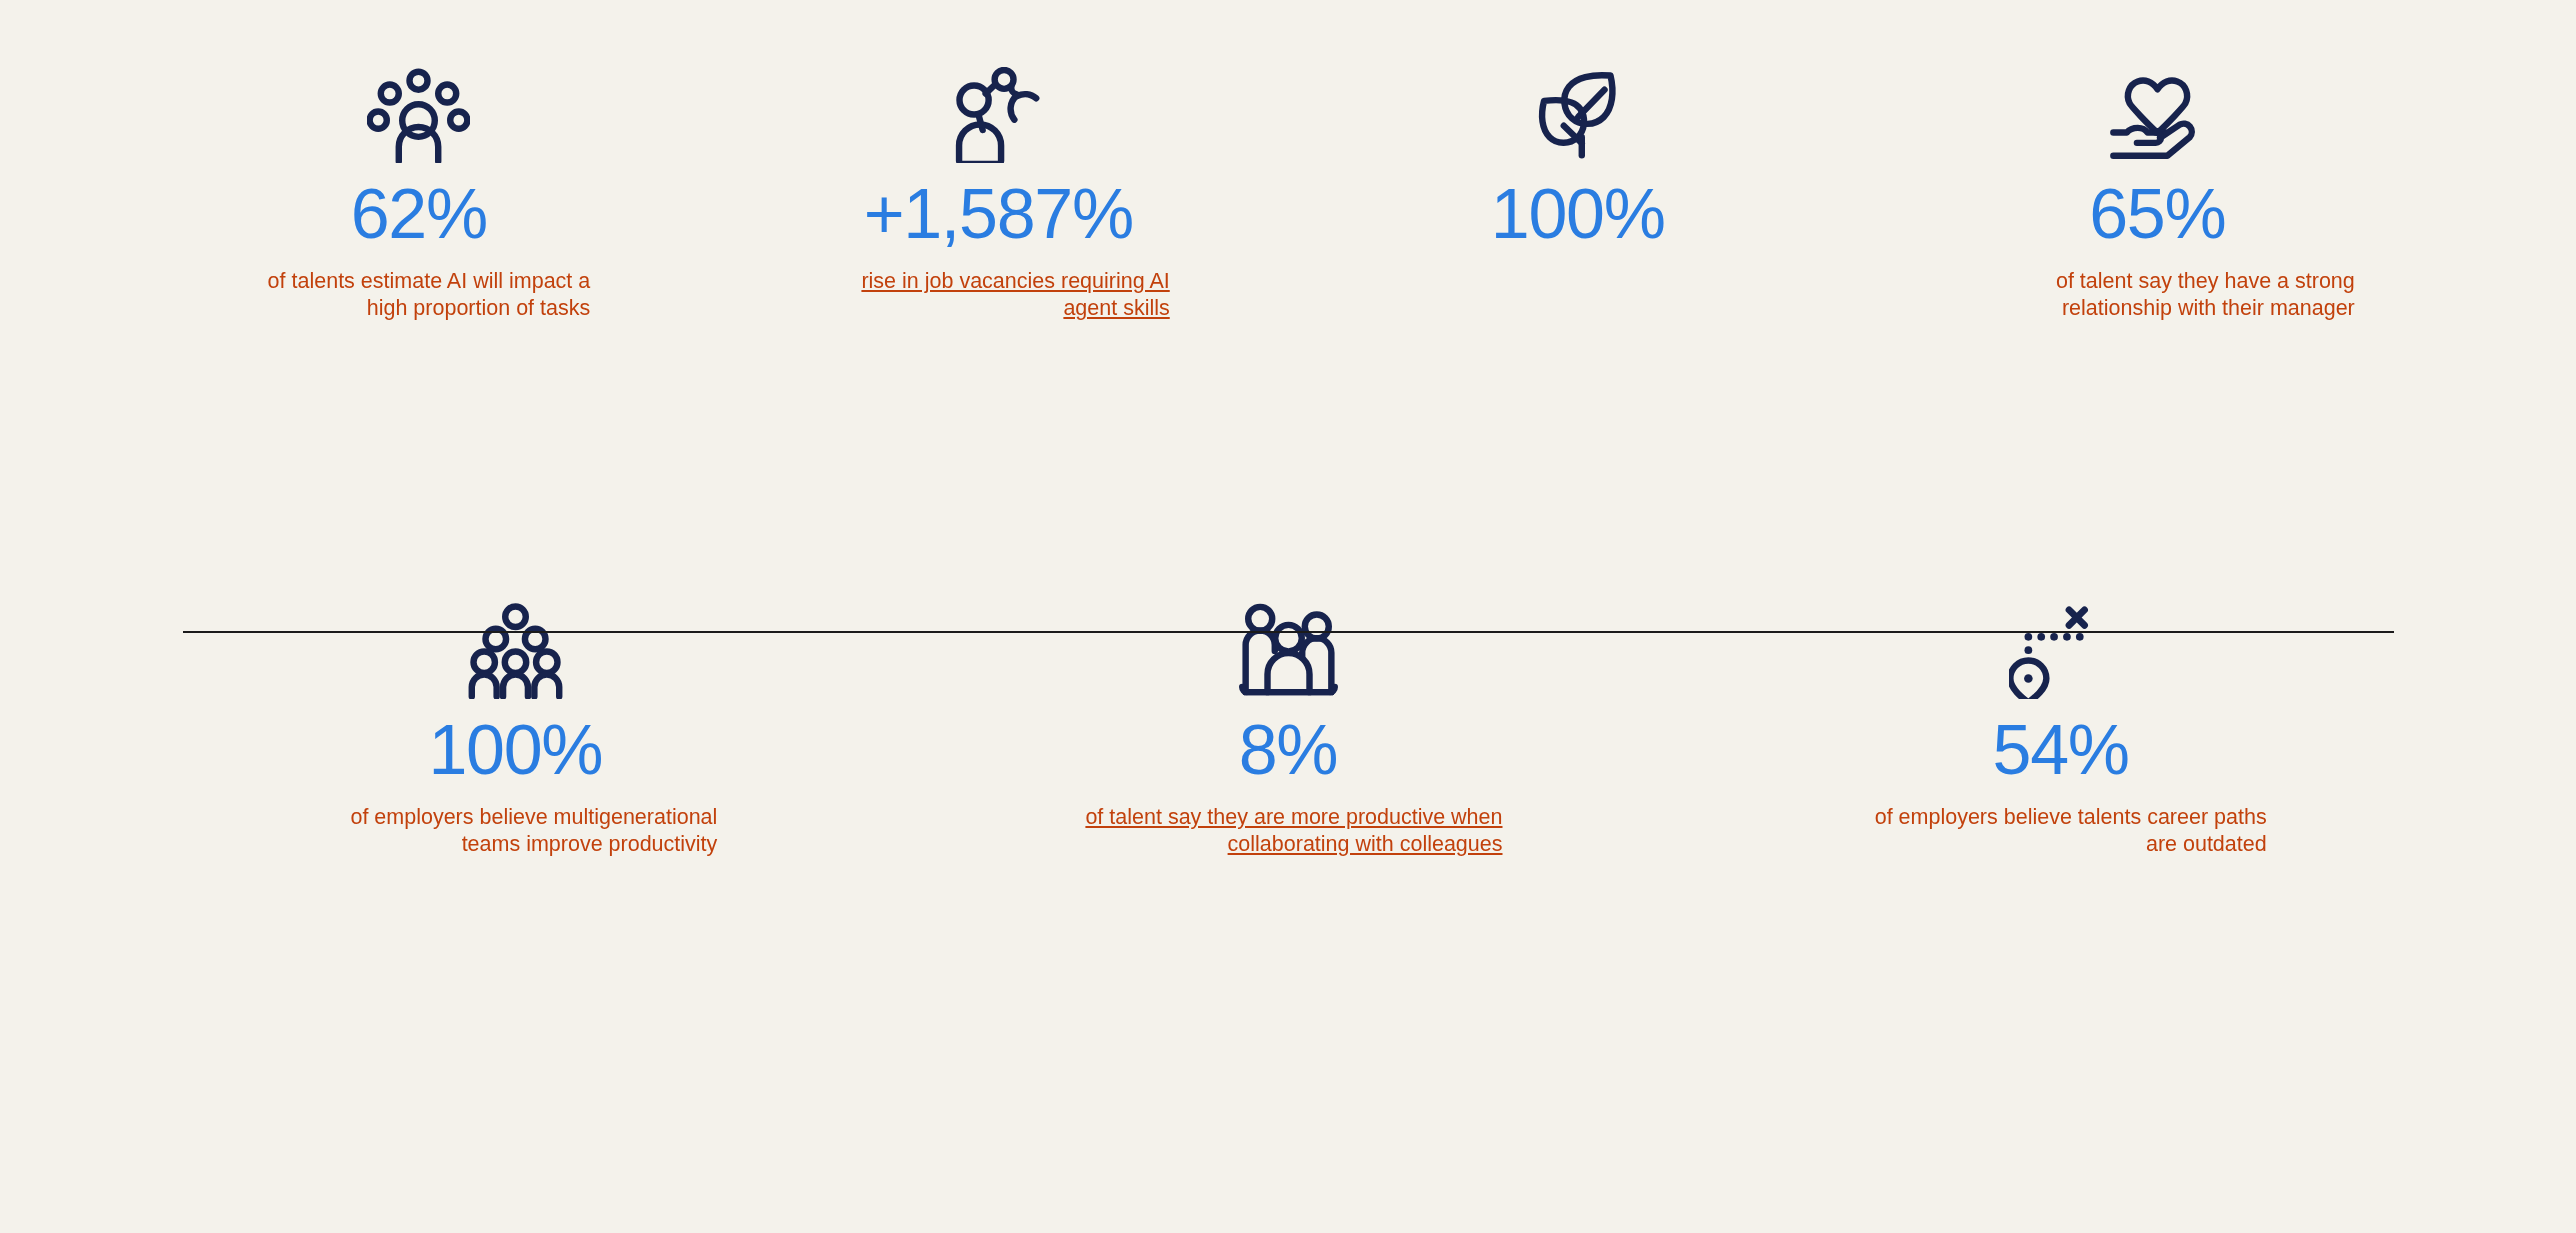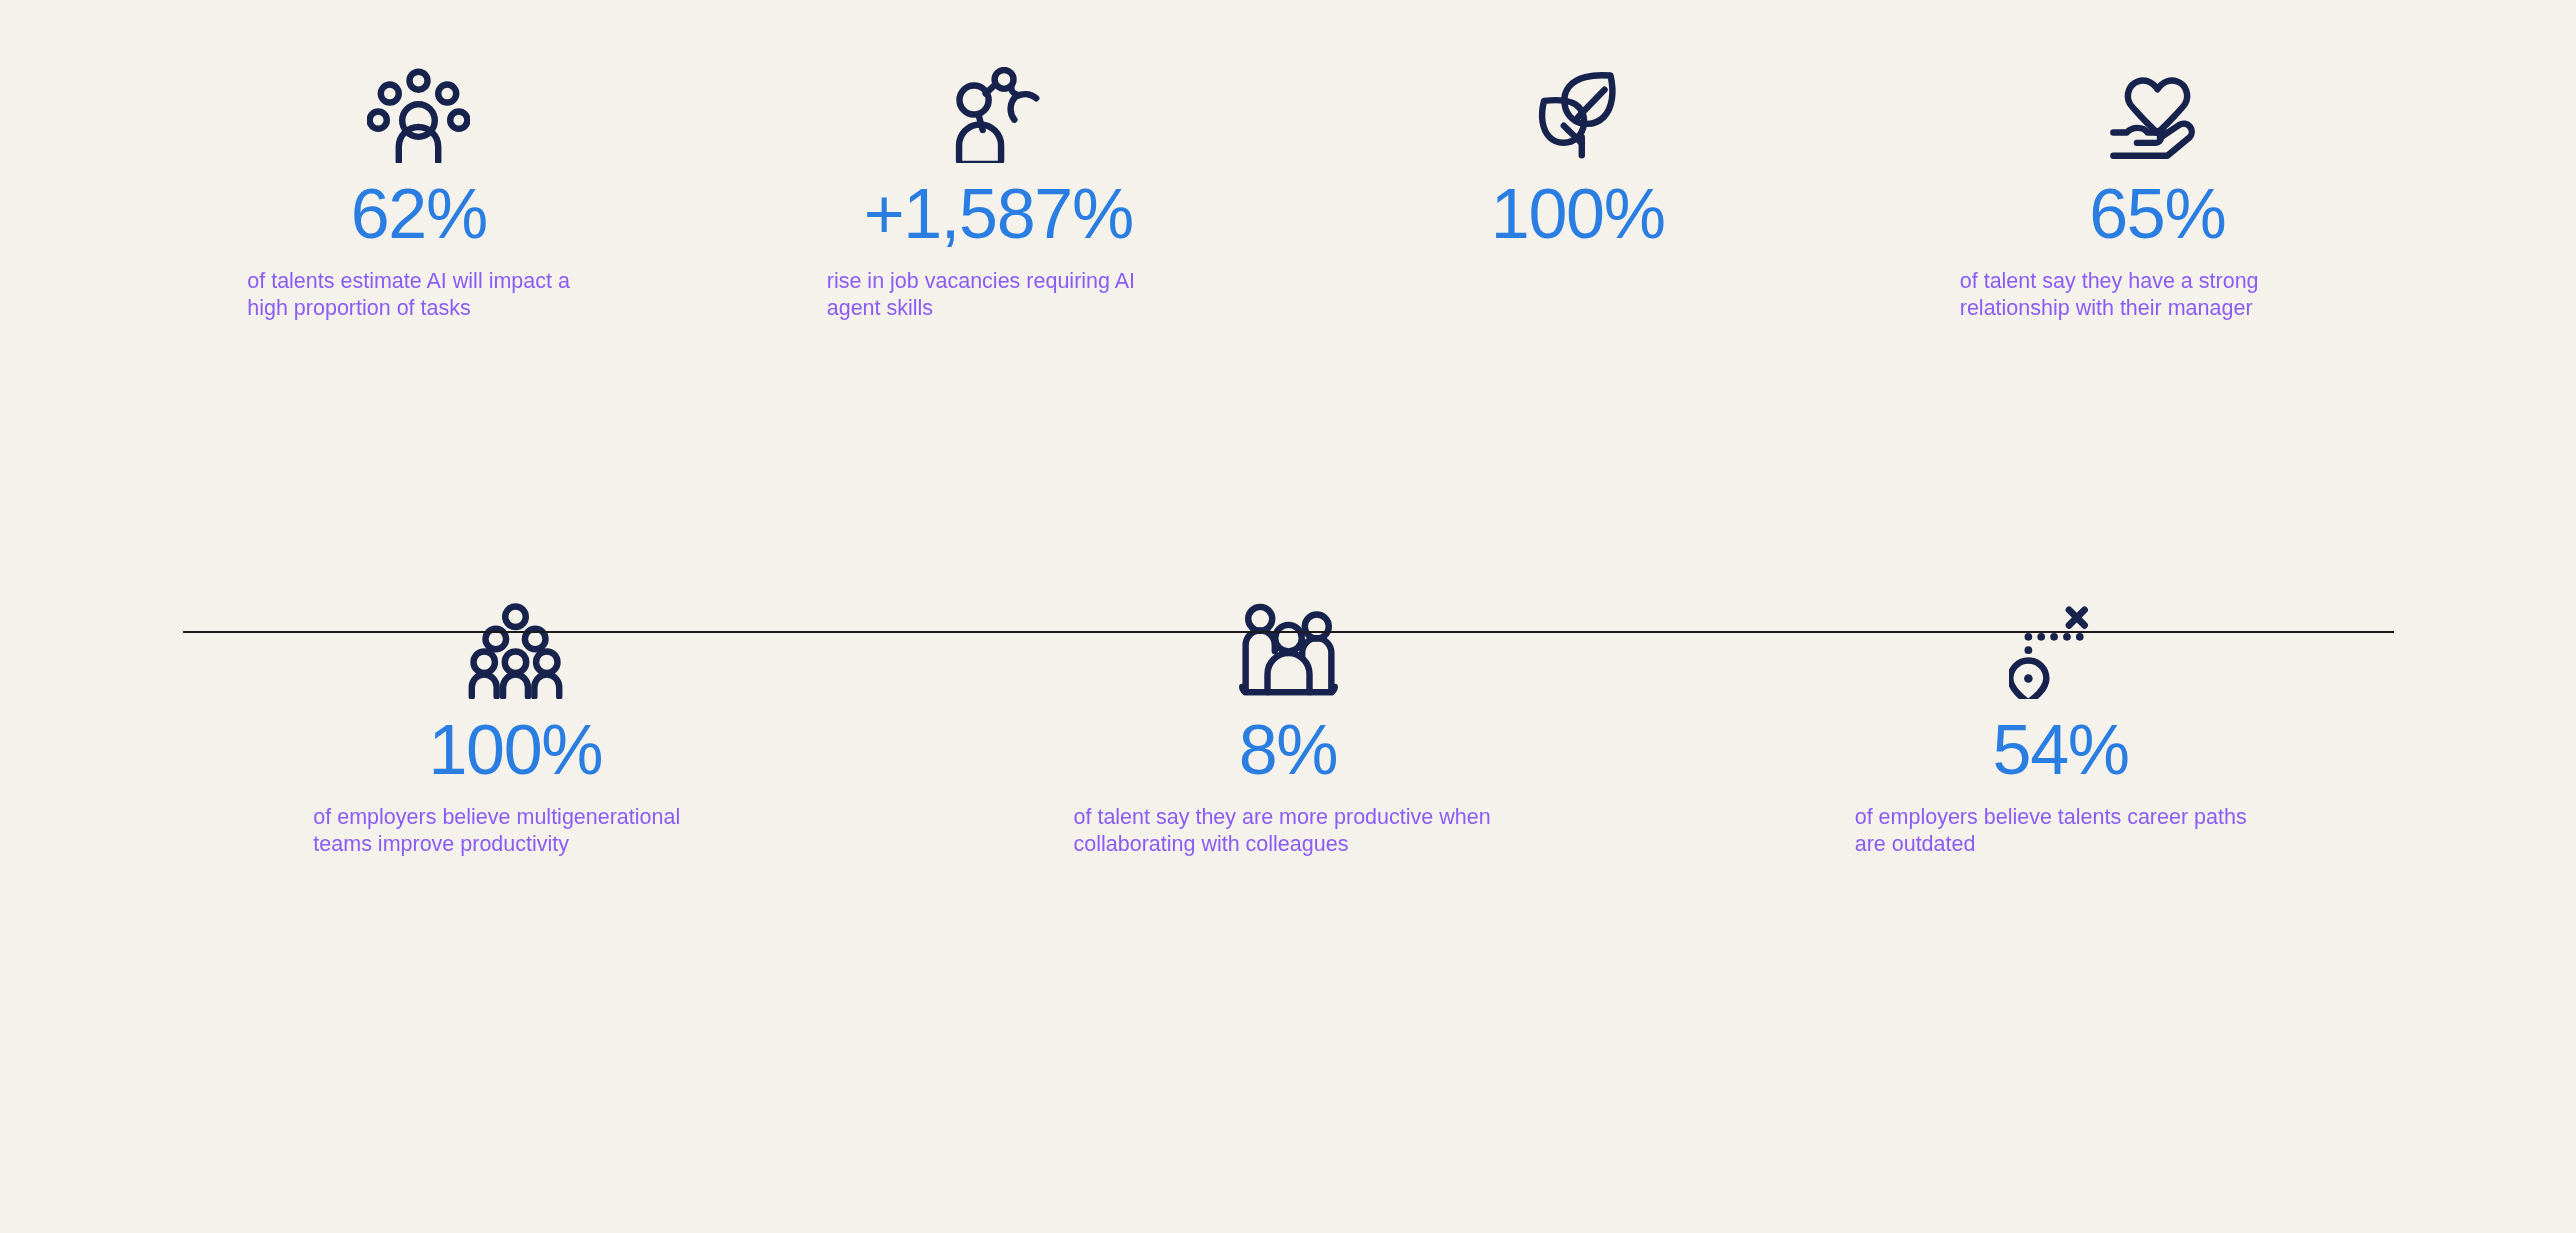--- a/index.html
+++ b/index.html
@@ -63,46 +63,46 @@
     color: #2a7de1;
     font-size: 70px;
     line-height: 1.0;
     font-weight: 400;
     letter-spacing: -1.3px;
     white-space: nowrap;
     margin-bottom: 19px;
   }
 
   .stat-label {
-    color: #8b5cf6;
+    color: #c2410c;
     font-size: 21.5px;
     line-height: 1.28;
     font-weight: 400;
-    text-align: left;
+    text-align: right;
     max-width: 369px;
   }
 
   .divider-wrap {
     position: absolute;
     top: 631px;
     left: 0;
     width: 100%;
     display: flex;
     justify-content: center;
   }
 
   .divider {
     width: 2211px;
     height: 1.7px;
     background: #1b1b1b;
   }
 
   
   .col-0 .stat-label { max-width: 343px; }
-  .col-1 .stat-label { max-width: 343px; }
+  .col-1 .stat-label { max-width: 343px; text-decoration: underline; }
   .col-2 .stat-label { max-width: 343px; }
   .col-3 .stat-label { max-width: 395px; }
 
   .row-two .col-0 .stat-label { max-width: 404px; }
   .row-two .col-1 .stat-label { max-width: 429px; }
   .row-two .col-2 .stat-label { max-width: 412px; }
   .row-two .col-3 .stat-label { max-width: 369px; }
 </style>
 </head>
 <body>

